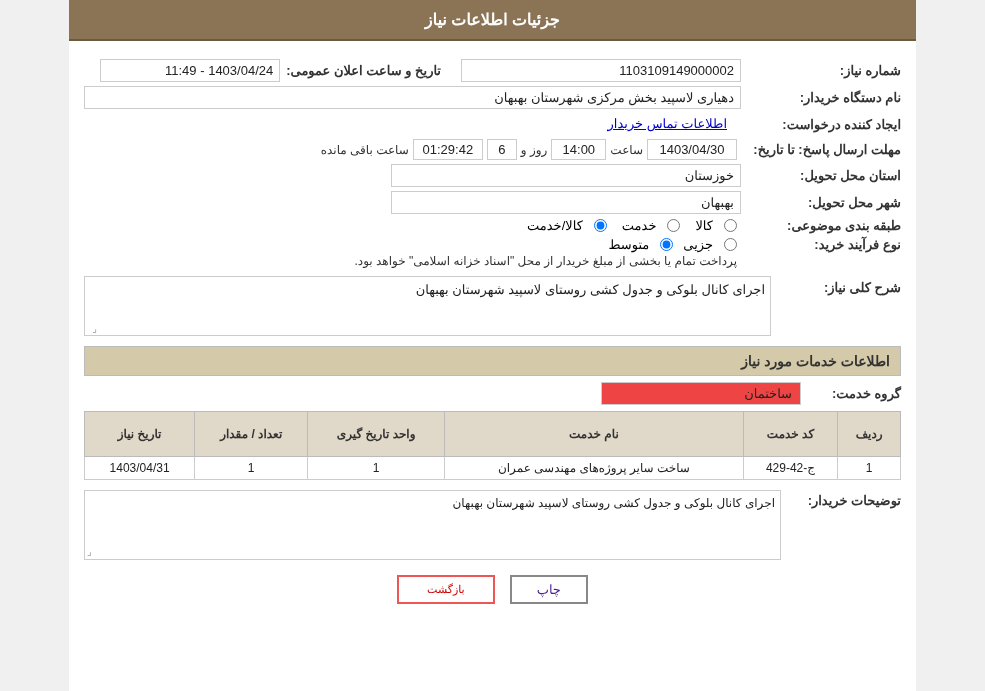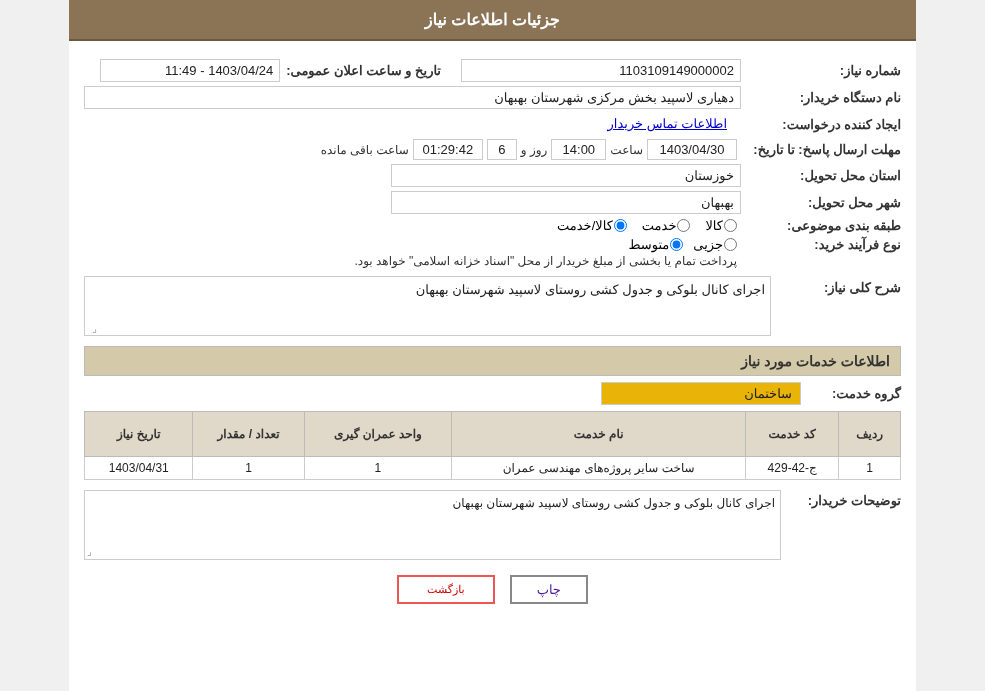--- a/index.html
+++ b/index.html
@@ -113,21 +113,21 @@
       white-space: nowrap;
     }
     .radio-group {
       display: flex;
       gap: 15px;
       align-items: center;
     }
     .radio-item {
       display: flex;
       align-items: center;
-      gap: 1px;
+      gap: 11px;
     }
     .purchase-row {
       display: flex;
       align-items: flex-start;
       margin: 4px 0;
       gap: 4px;
     }
     .purchase-label {
       color: #333;
       font-weight: bold;
@@ -246,21 +246,21 @@
       margin: 4px 0;
     }
     .group-label {
       color: #333;
       font-weight: bold;
       min-width: 100px;
       text-align: right;
       padding-left: 8px;
     }
     .group-value {
-      background: #eab308;
+      background: #ef4444;
       border: 1px solid #ccc;
       padding: 3px 8px;
       min-width: 200px;
       text-align: right;
       color: #222;
     }
   </style>
 </head>
 <body>
 
@@ -362,21 +362,21 @@
       <span class="group-label">گروه خدمت:</span>
       <span class="group-value">ساختمان</span>
     </div>
 
     <table class="services-table">
       <thead>
         <tr>
           <th>ردیف</th>
           <th>کد خدمت</th>
           <th>نام خدمت</th>
-          <th>واحد عمران گیری</th>
+          <th>واحد تاریخ گیری</th>
           <th>تعداد / مقدار</th>
           <th>تاریخ نیاز</th>
         </tr>
       </thead>
       <tbody id="services-tbody">
       <tr>
         <td>1</td>
         <td>ج-42-429</td>
         <td>ساخت سایر پروژه‌های مهندسی عمران</td>
         <td>1</td>

